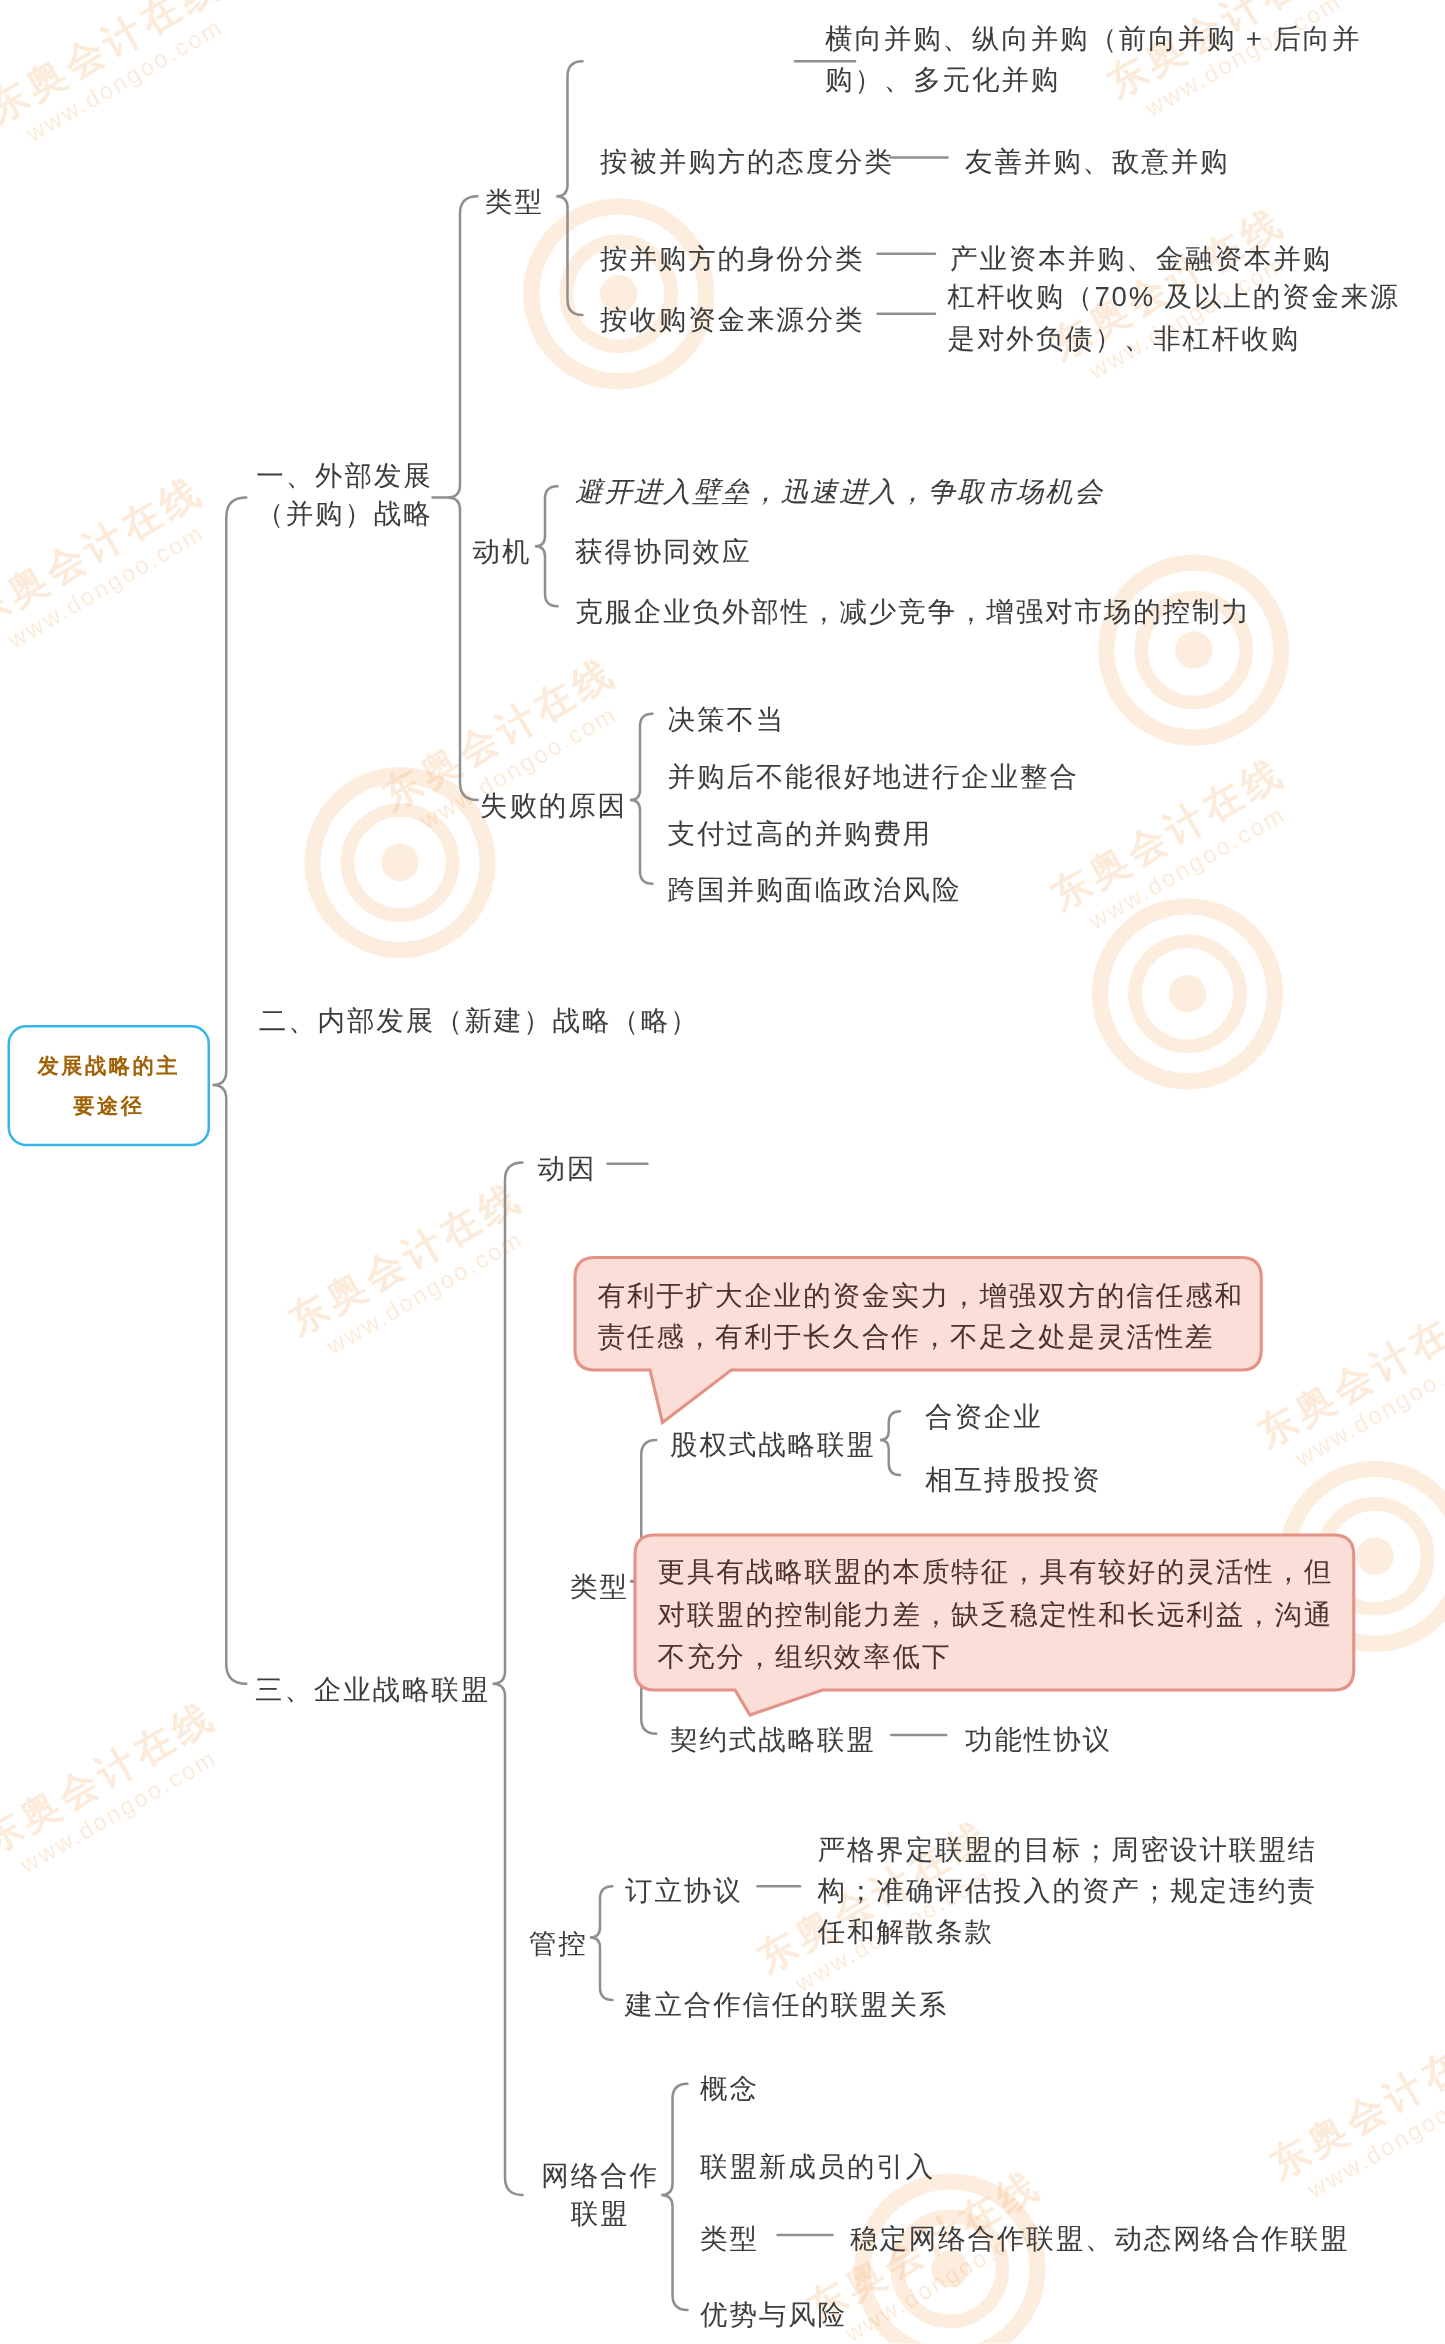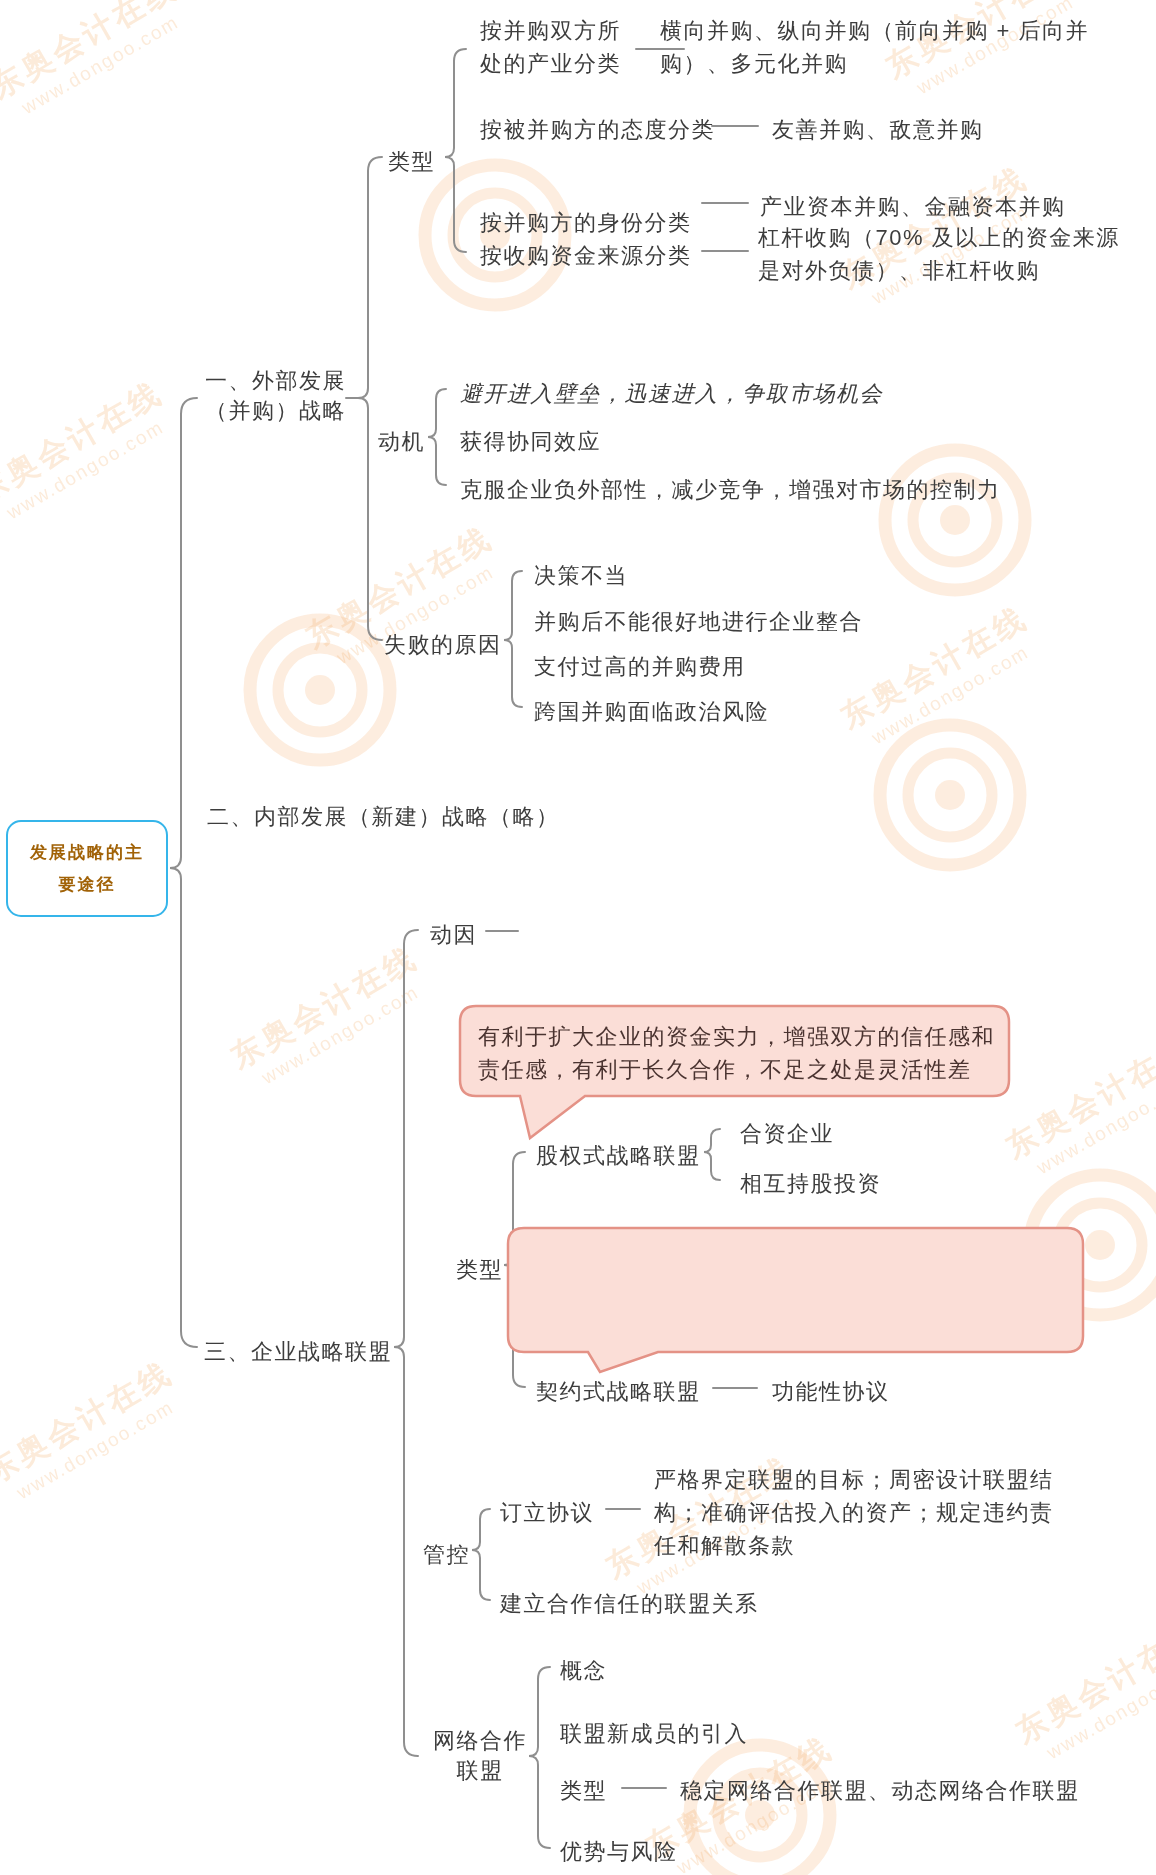--- a/index.html
+++ b/index.html
@@ -137,27 +137,26 @@
   <div class="txt-layer">
 
     <div class="root-box">
       <div class="t">发展战略的主要途径</div>
     </div>
 
     <div class="node wrap" style="left:205px;top:366px;width:142px;line-height:30px;">一、外部发展（并购）战略</div>
 
     <div class="node" style="left:388px;top:145px;">类型</div>
 
-    <div class="node wrap" style="left:480px;top:14px;width:142px;">按并购双方所处的产业分类</div>
     <div class="node wrap" style="left:660px;top:14px;width:436px;">横向并购、纵向并购（前向并购 + 后向并购）、多元化并购</div>
 
     <div class="node" style="left:480px;top:113px;">按被并购方的态度分类</div>
     <div class="node" style="left:772px;top:113px;">友善并购、敌意并购</div>
 
-    <div class="node" style="left:480px;top:206px;text-align:right;">按并购方的身份分类</div>
+    <div class="node" style="left:480px;top:190px;text-align:right;">按并购方的身份分类</div>
     <div class="node" style="left:760px;top:190px;">产业资本并购、金融资本并购</div>
 
     <div class="node" style="left:480px;top:239px;">按收购资金来源分类</div>
     <div class="node wrap" style="left:758px;top:221px;width:366px;">杠杆收购（70% 及以上的资金来源是对外负债）、非杠杆收购</div>
 
     <div class="node" style="left:378px;top:425px;">动机</div>
     <div class="node" style="left:460px;top:377px;font-style:italic;">避开进入壁垒，迅速进入，争取市场机会</div>
     <div class="node" style="left:460px;top:425px;">获得协同效应</div>
     <div class="node" style="left:460px;top:473px;">克服企业负外部性，减少竞争，增强对市场的控制力</div>
 
@@ -174,20 +173,21 @@
     <div class="node" style="left:430px;top:918px;">动因</div>
 
     <div class="callout-text" style="left:478px;top:1020px;width:519px;">有利于扩大企业的资金实力，增强双方的信任感和责任感，有利于长久合作，不足之处是灵活性差</div>
 
     <div class="node" style="left:536px;top:1139px;">股权式战略联盟</div>
     <div class="node" style="left:740px;top:1117px;">合资企业</div>
     <div class="node" style="left:740px;top:1167px;">相互持股投资</div>
 
     <div class="node" style="left:456px;top:1253px;">类型</div>
 
+    <div class="callout-text" style="left:526px;top:1241px;width:545px;line-height:34px;">更具有战略联盟的本质特征，具有较好的灵活性，但对联盟的控制能力差，缺乏稳定性和长远利益，沟通不充分，组织效率低下</div>
 
     <div class="node" style="left:536px;top:1375px;">契约式战略联盟</div>
     <div class="node" style="left:772px;top:1375px;">功能性协议</div>
 
     <div class="node" style="left:423px;top:1538px;">管控</div>
     <div class="node" style="left:500px;top:1496px;">订立协议</div>
     <div class="node wrap" style="left:654px;top:1463px;width:402px;">严格界定联盟的目标；周密设计联盟结构；准确评估投入的资产；规定违约责任和解散条款</div>
     <div class="node" style="left:500px;top:1587px;">建立合作信任的联盟关系</div>
 
     <div class="node wrap" style="left:432px;top:1726px;width:96px;text-align:center;line-height:30px;">网络合作联盟</div>

